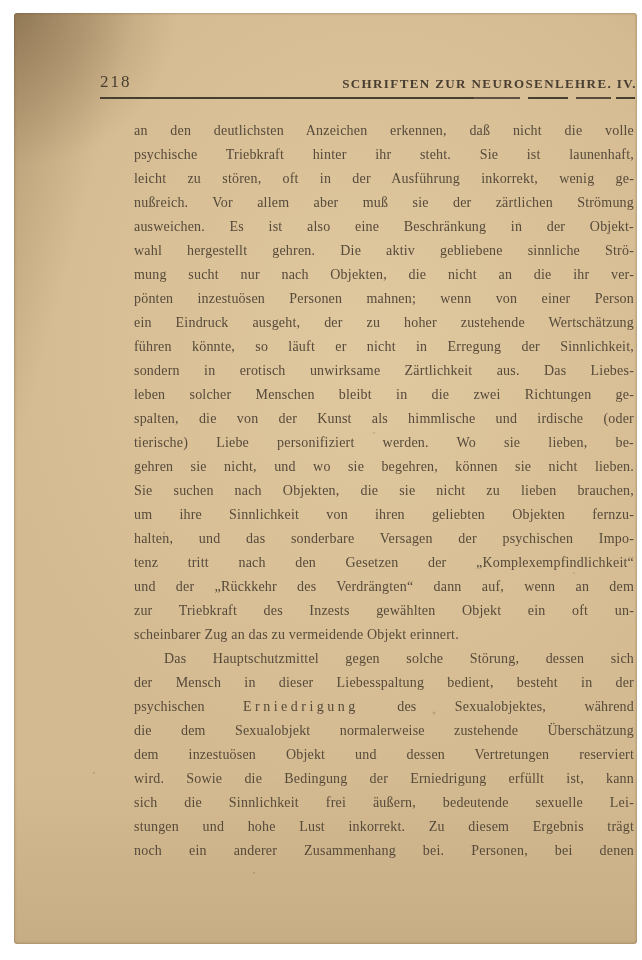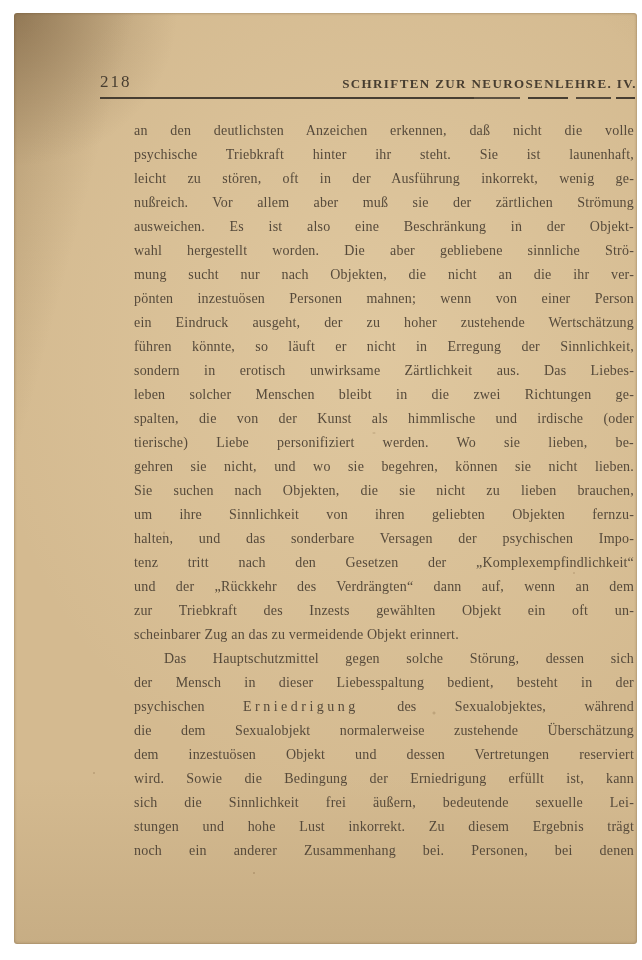--- a/index.html
+++ b/index.html
@@ -110,21 +110,21 @@
   <div class="page">
     <div class="header-number">218</div>
     <div class="header-title">SCHRIFTEN ZUR NEUROSENLEHRE. IV.</div>
     <div class="header-rule"></div>
     <div class="text-block">
         <div class="line">an den deutlichsten Anzeichen erkennen, daß nicht die volle</div>
         <div class="line">psychische Triebkraft hinter ihr steht. Sie ist launenhaft,</div>
         <div class="line">leicht zu stören, oft in der Ausführung inkorrekt, wenig ge-</div>
         <div class="line">nußreich. Vor allem aber muß sie der zärtlichen Strömung</div>
         <div class="line">ausweichen. Es ist also eine Beschränkung in der Objekt-</div>
-        <div class="line">wahl hergestellt worden. Die aber gebliebene sinnliche Strö-</div>
+        <div class="line">wahl hergestellt gehren. Die aktiv gebliebene sinnliche Strö-</div>
         <div class="line">mung sucht nur nach Objekten, die nicht an die ihr ver-</div>
         <div class="line">pönten inzestuösen Personen mahnen; wenn von einer Person</div>
         <div class="line">ein Eindruck ausgeht, der zu hoher zustehende Wertschätzung</div>
         <div class="line">führen könnte, so läuft er nicht in Erregung der Sinnlichkeit,</div>
         <div class="line">sondern in erotisch unwirksame Zärtlichkeit aus. Das Liebes-</div>
         <div class="line">leben solcher Menschen bleibt in die zwei Richtungen ge-</div>
         <div class="line">spalten, die von der Kunst als himmlische und irdische (oder</div>
         <div class="line">tierische) Liebe personifiziert werden. Wo sie lieben, be-</div>
         <div class="line">gehren sie nicht, und wo sie begehren, können sie nicht lieben.</div>
         <div class="line">Sie suchen nach Objekten, die sie nicht zu lieben brauchen,</div>

